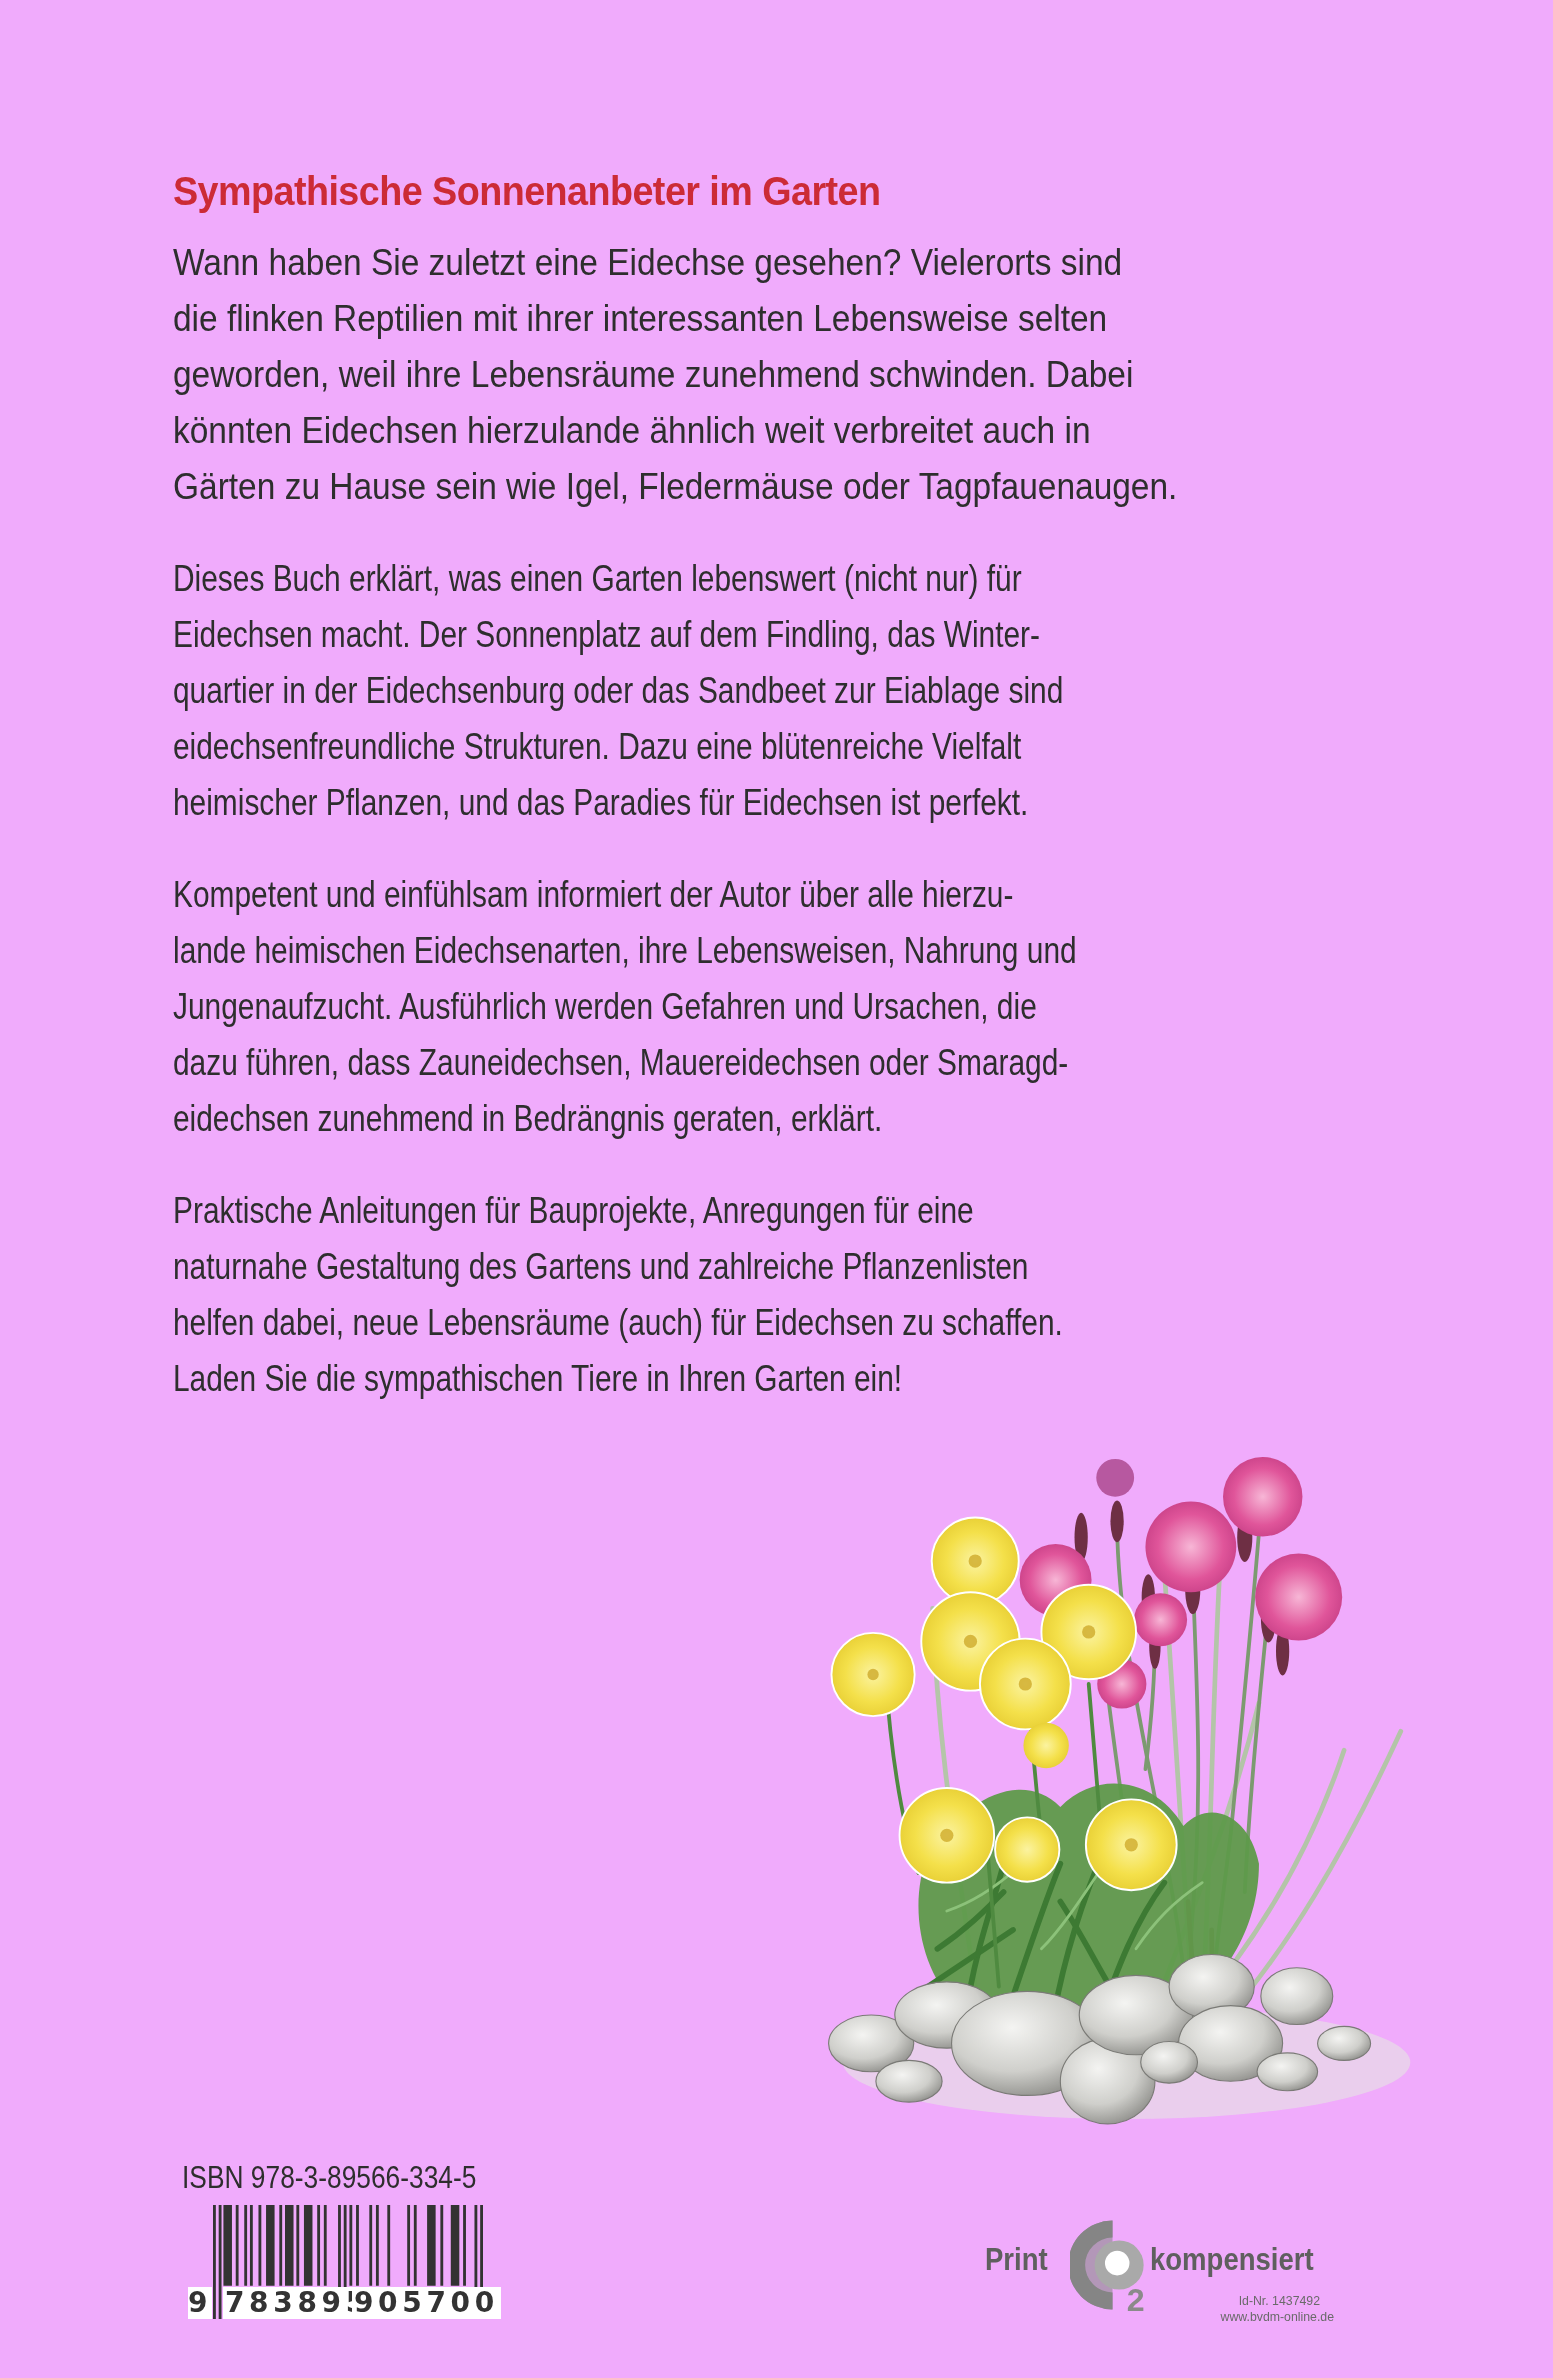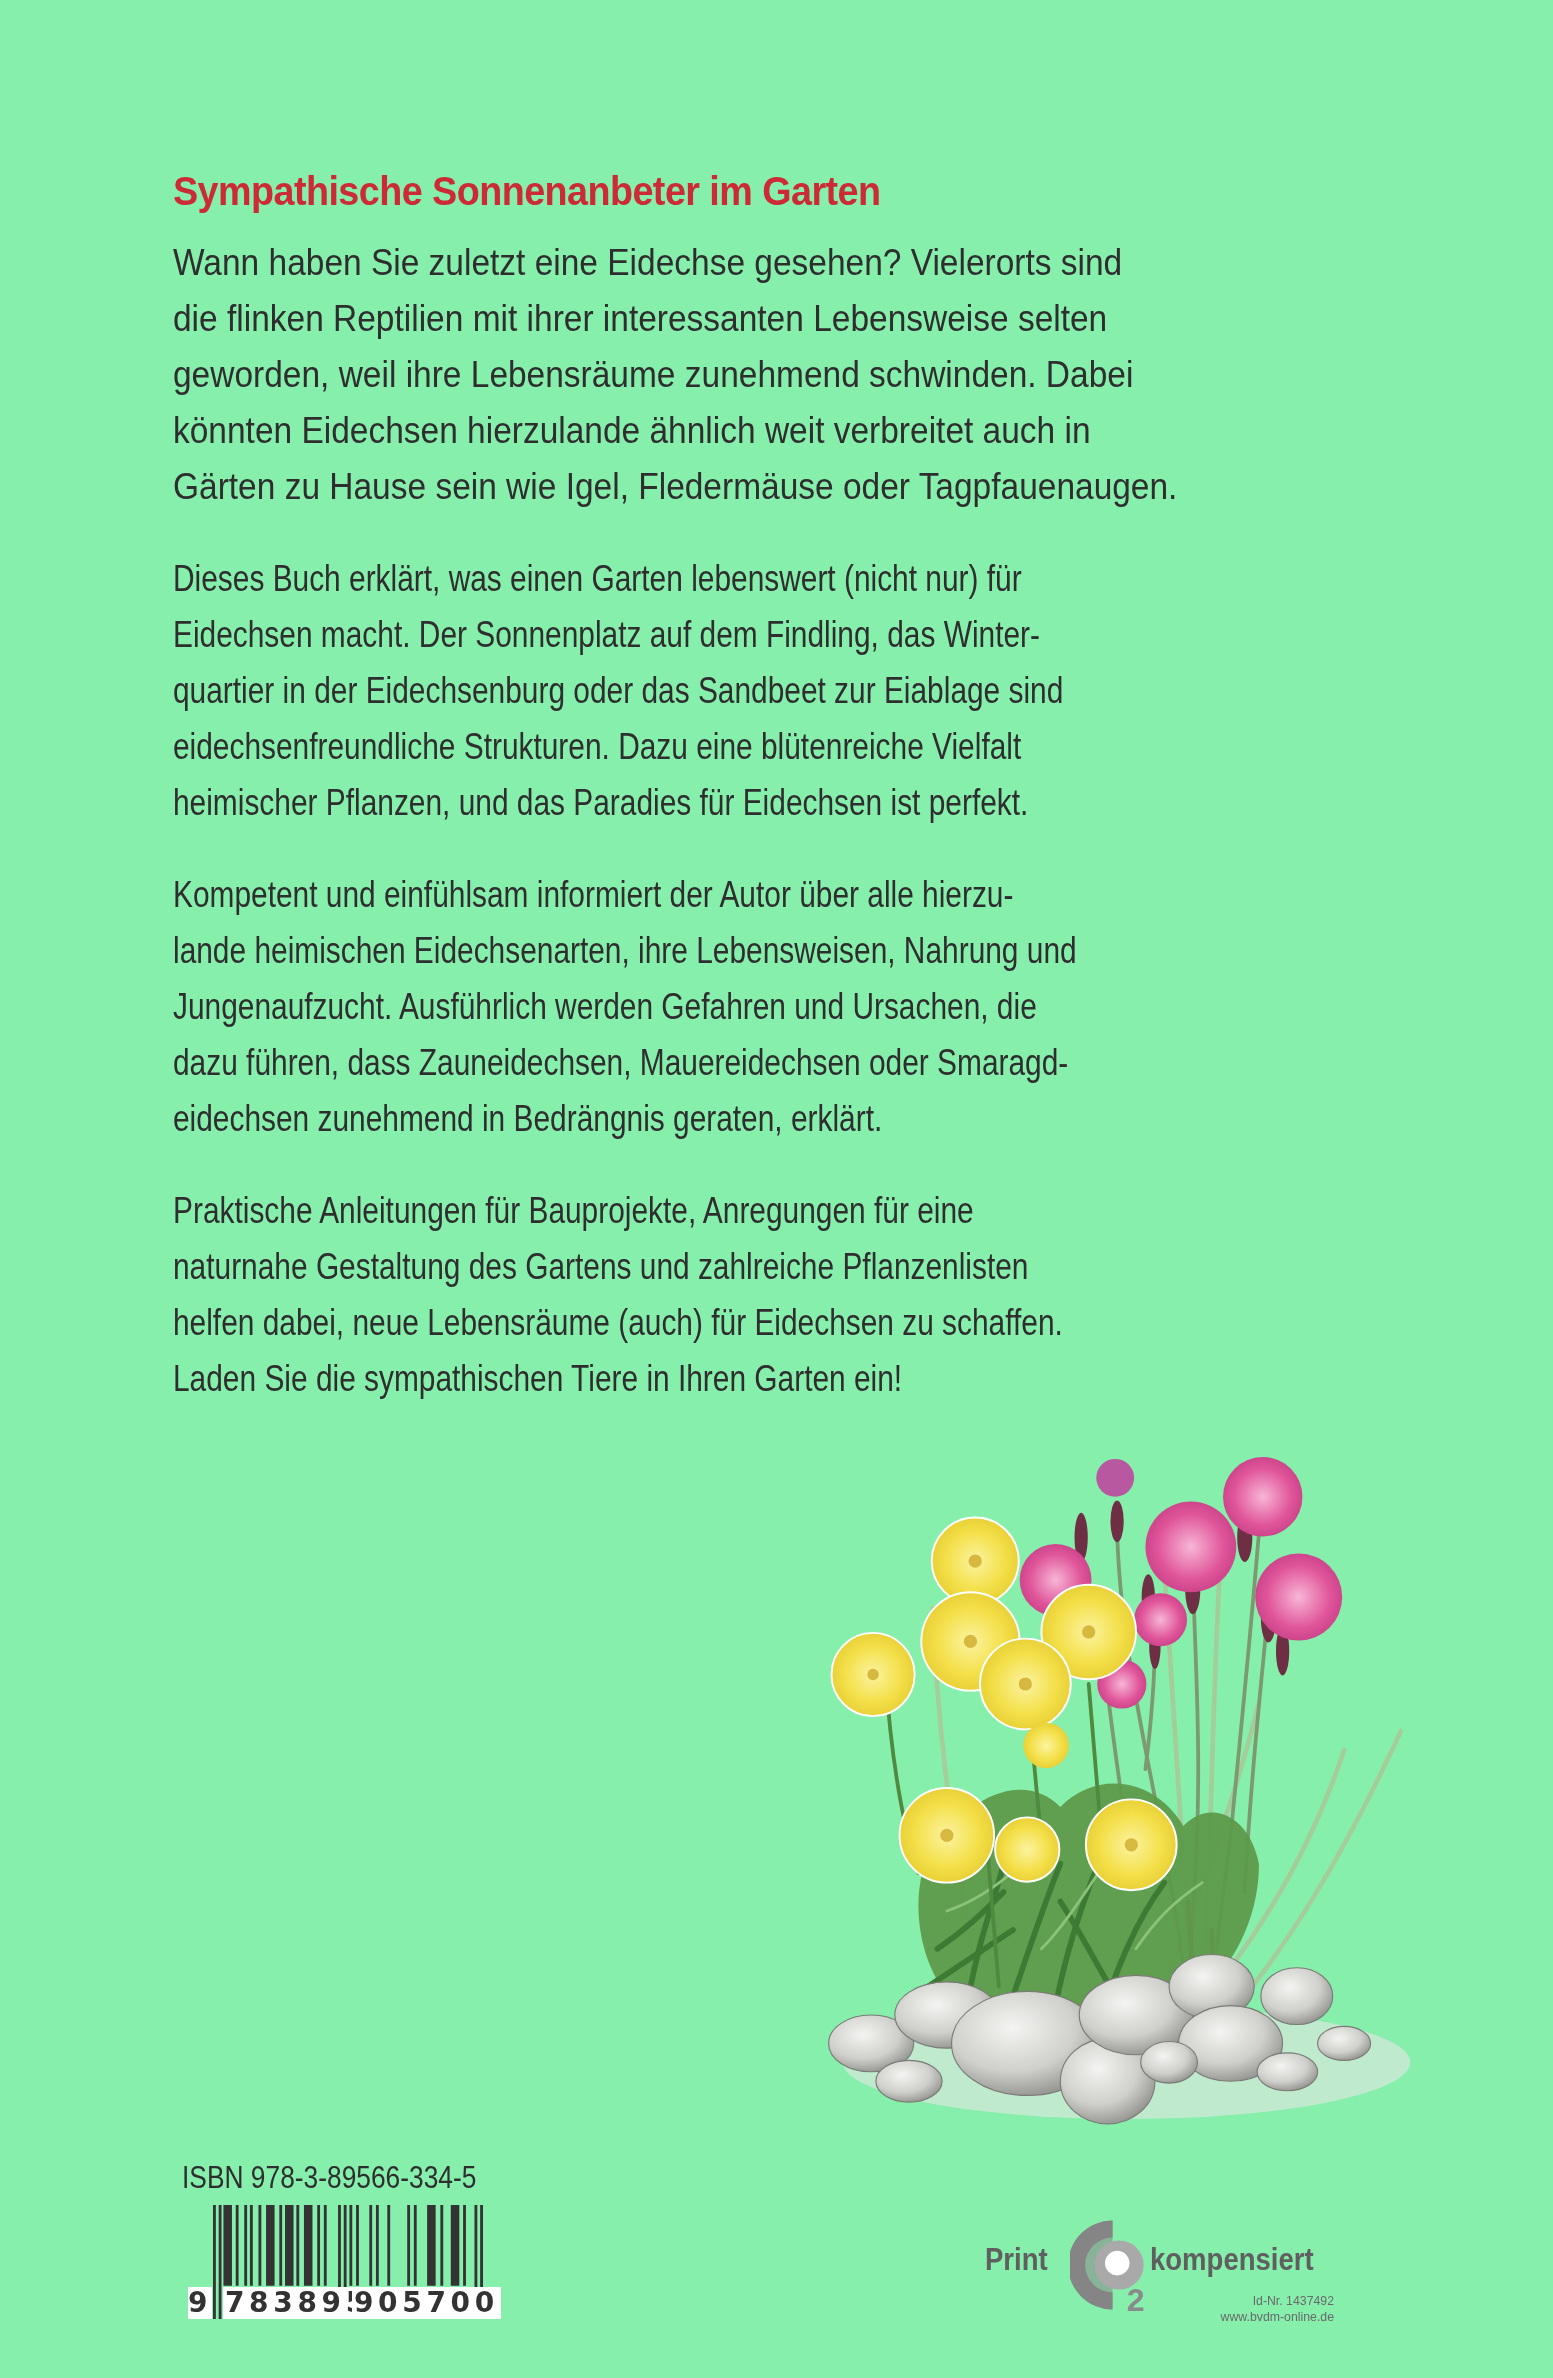--- a/index.html
+++ b/index.html
@@ -13,21 +13,21 @@
     position: relative;
     overflow: hidden;
     font-family: "DejaVu Sans", "Liberation Sans", sans-serif;
     color: #2b2b2b;
   }
   .page {
     position: absolute;
     left: 0; top: 0;
     width: 1554px;
     height: 2378px;
-    background: #86efac;
+    background: #f0abfc;
   }
   .heading {
     position: absolute;
     left: 173px;
     top: 168px;
     margin: 0;
     font-family: "Liberation Sans", sans-serif;
     font-weight: bold;
     font-size: 41px;
     letter-spacing: -0.6px;
@@ -139,21 +139,21 @@
     font-family: "Liberation Sans", sans-serif;
     font-weight: bold;
     font-size: 32px;
     color: #5f5f5f;
     white-space: nowrap;
     transform: scaleX(0.86);
     transform-origin: left top;
   }
   .logo-id {
     position: absolute;
-    right: 38px;
+    right: 52px;
     top: 81px;
     font-family: "Liberation Sans", sans-serif;
     font-size: 12.3px;
     color: #6a6a6a;
     white-space: nowrap;
     text-align: center;
     padding-left: 36px;
   }
   .logo-url {
     position: absolute;

